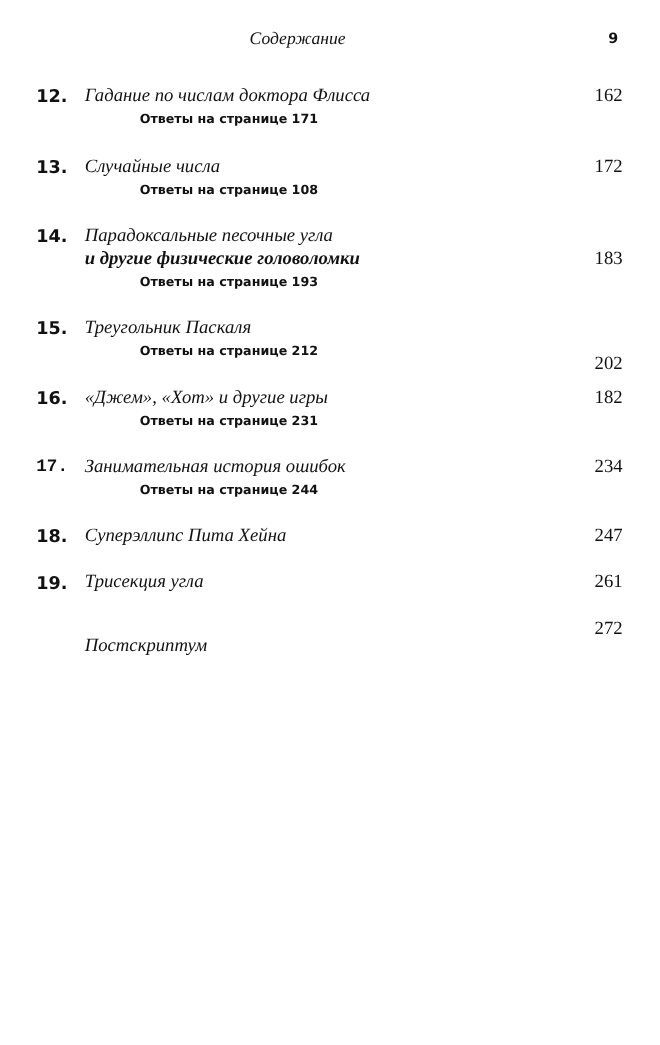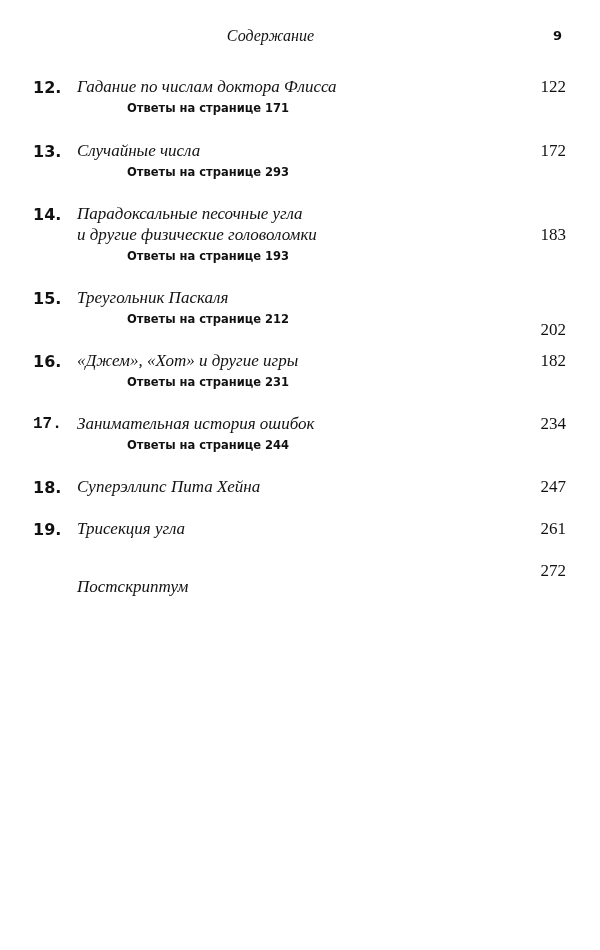--- a/index.html
+++ b/index.html
@@ -38,35 +38,35 @@
 <div>
   <div class="header-title">Содержание</div>
   <div class="header-page">9</div>
 </div>
 
 <div>
 
   <div class="entry" style="top:76px;">
     <span class="num" style="top:2px;">12.</span>
     <span class="title" style="top:0;">Гадание по числам доктора Флисса</span>
-    <span class="page" style="top:0;">122</span>
+    <span class="page" style="top:0;">162</span>
     <span class="answers" style="top:25px;">Ответы на странице 171</span>
   </div>
 
   <div class="entry" style="top:140px;">
     <span class="num" style="top:2px;">13.</span>
     <span class="title" style="top:0;">Случайные числа</span>
     <span class="page" style="top:0;">172</span>
-    <span class="answers" style="top:25px;">Ответы на странице 293</span>
+    <span class="answers" style="top:25px;">Ответы на странице 108</span>
   </div>
 
   <div class="entry" style="top:203px;">
     <span class="num" style="top:2px;">14.</span>
     <span class="title" style="top:0;">Парадоксальные песочные угла</span>
-    <span class="title" style="top:21px;">и другие физические головоломки</span>
+    <span class="title" style="top:21px;font-weight:bold;">и другие физические головоломки</span>
     <span class="page" style="top:21px;">183</span>
     <span class="answers" style="top:46px;">Ответы на странице 193</span>
   </div>
 
   <div class="entry" style="top:287px;">
     <span class="num" style="top:2px;">15.</span>
     <span class="title" style="top:0;">Треугольник Паскаля</span>
     <span class="page" style="top:0;margin-top:32px;">202</span>
     <span class="answers" style="top:25px;">Ответы на странице 212</span>
   </div>

